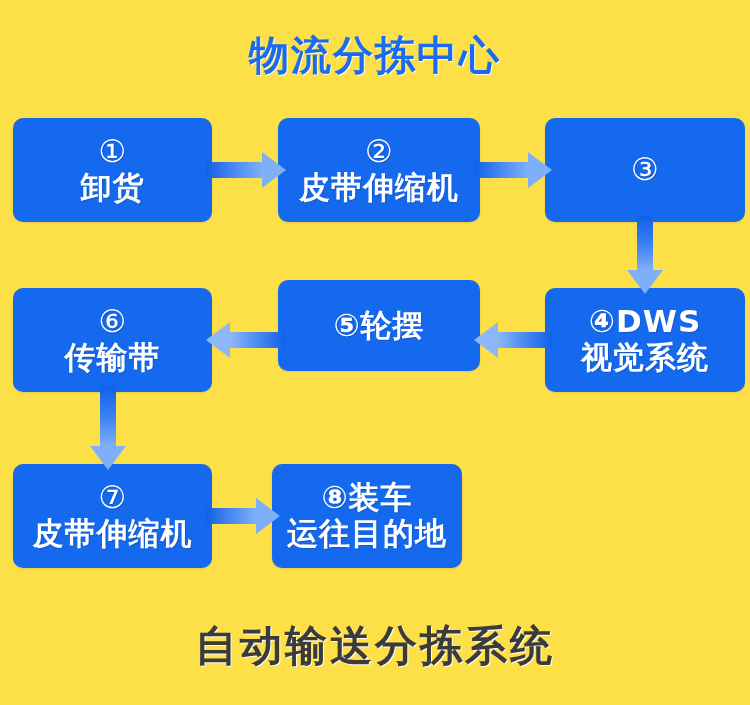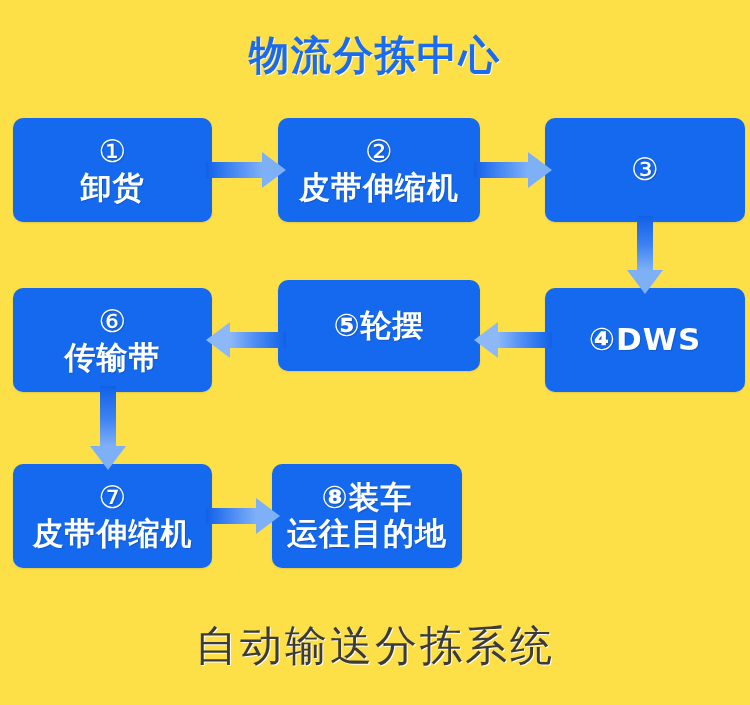--- a/index.html
+++ b/index.html
@@ -33,21 +33,21 @@
     color: #1a6bf0;
     text-shadow: 1px 1px 0 rgba(255,255,255,0.85);
   }
   .title-bottom {
     position: absolute;
     left: 0;
     top: 618px;
     width: 750px;
     text-align: center;
     font-size: 42px;
-    font-weight: normal;
+    font-weight: bold;
     letter-spacing: 3px;
     color: #3b3b3b;
     text-shadow: 1px 1px 0 rgba(255,255,255,0.9);
   }
 
   
   .node {
     position: absolute;
     background: #1569ee;
     border-radius: 10px;
@@ -153,20 +153,21 @@
       </div>
       <div class="node" style="left: 278px; top: 118px; width: 202px; height: 104px;">
         <div class="ln num-only">②</div>
         <div class="ln">皮带伸缩机</div>
       </div>
       <div class="node" style="left: 545px; top: 118px; width: 200px; height: 104px;">
         <div class="ln num-only">③</div>
       </div>
       <div class="node" style="left: 545px; top: 288px; width: 200px; height: 104px; justify-content: center;">
         <div class="ln">④DWS</div>
+        <div class="ln">视觉系统</div>
       </div>
       <div class="node" style="left: 278px; top: 280px; width: 202px; height: 91px; text-align: center;">
         <div class="ln">⑤轮摆</div>
       </div>
       <div class="node" style="left: 13px; top: 288px; width: 199px; height: 104px;">
         <div class="ln num-only">⑥</div>
         <div class="ln">传输带</div>
       </div>
       <div class="node" style="left: 13px; top: 464px; width: 199px; height: 104px;">
         <div class="ln num-only">⑦</div>

